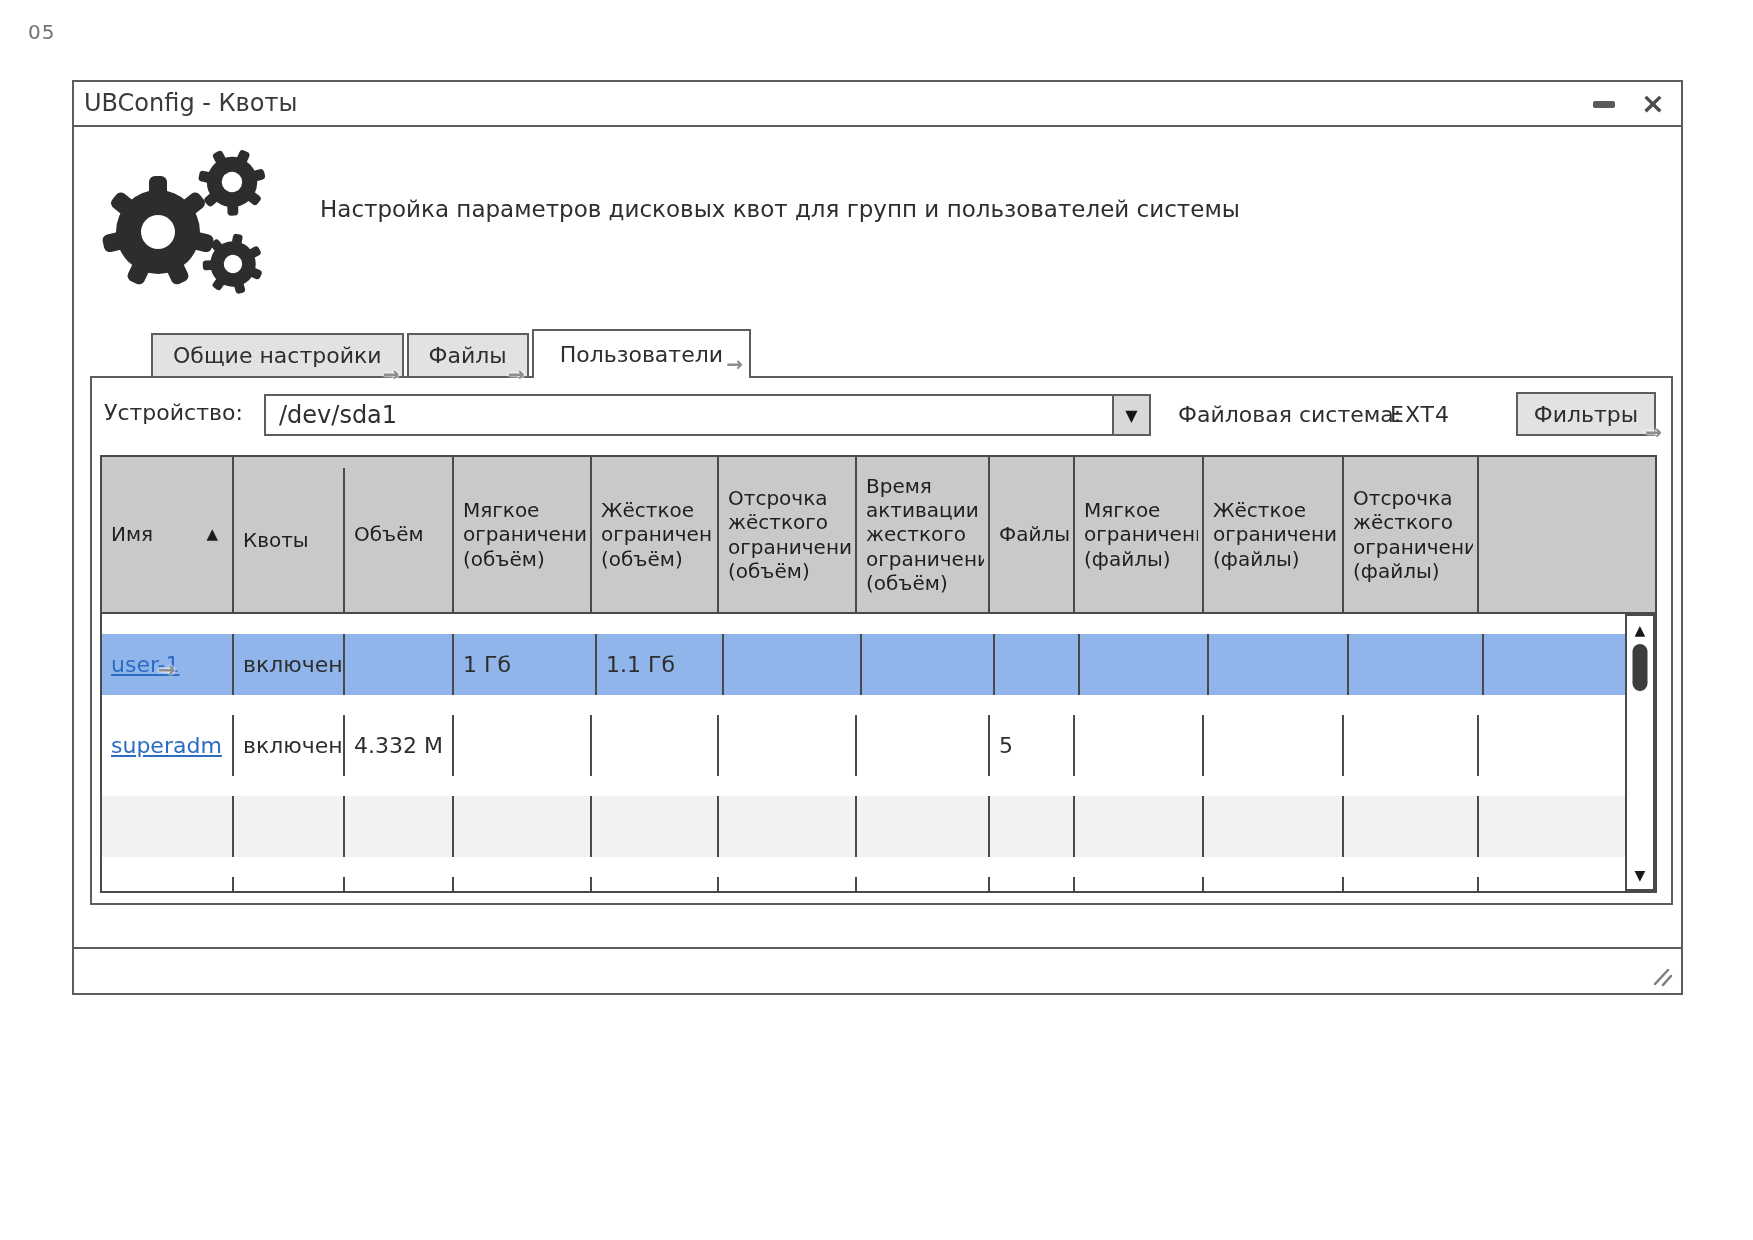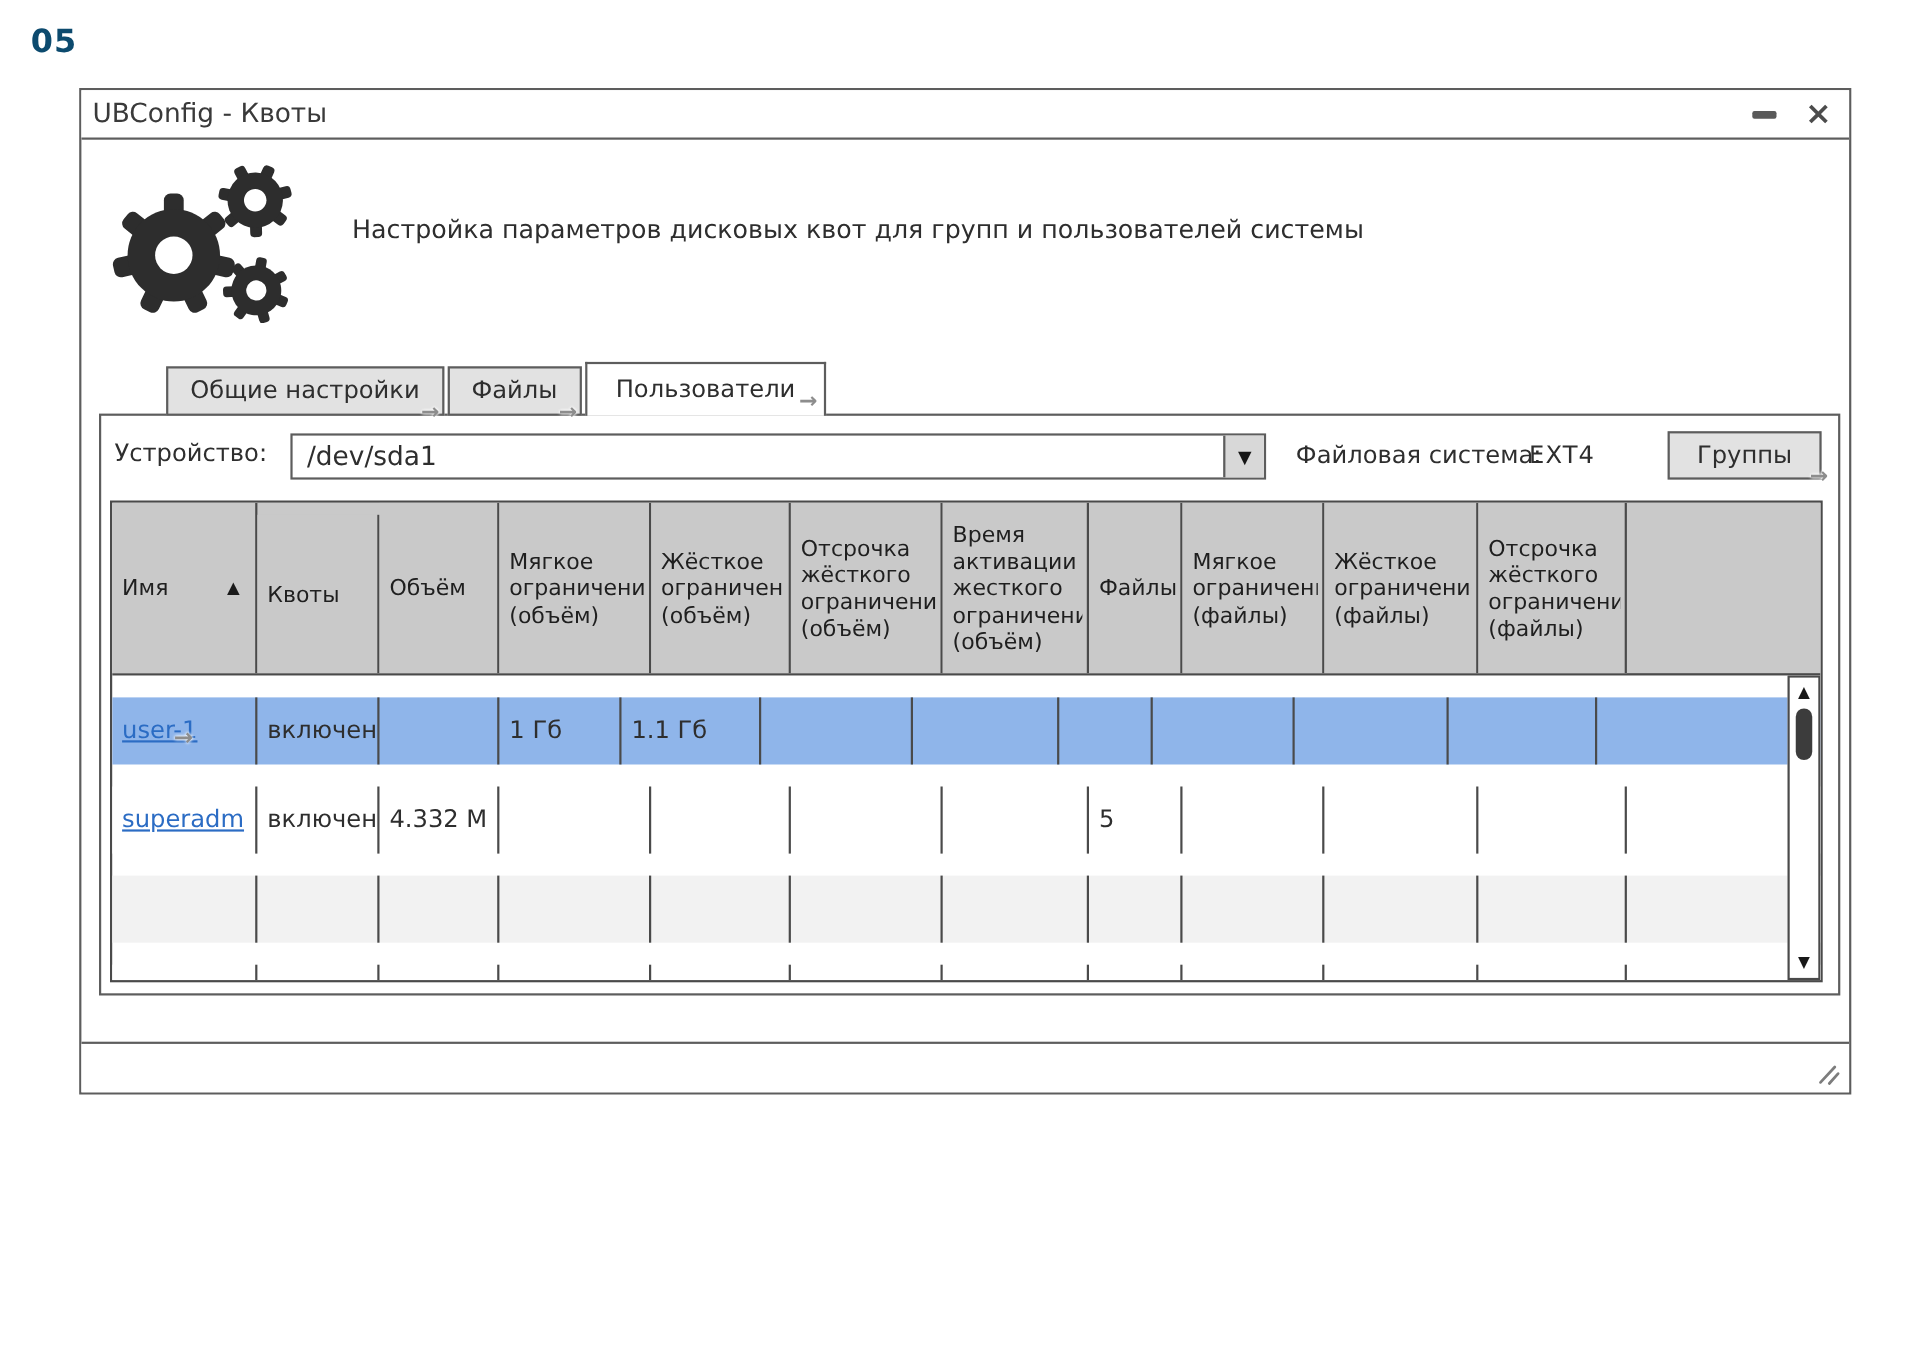--- a/index.html
+++ b/index.html
@@ -1,18 +1,18 @@
 <!DOCTYPE html>
 <html><head>
 <meta charset="utf-8">
 <style>
   * { margin:0; padding:0; box-sizing:border-box; font-family:"DejaVu Sans", sans-serif; }
   html,body { background:#ffffff; }
   .page { position:relative; width:1753px; height:1240px; background:#ffffff; overflow:hidden; }
-  .page-label { position:absolute; left:28px; top:20px; font-size:29px; font-weight:bold; color:#0c4a6e; letter-spacing:1px; }
+  .page-label { position:absolute; left:28px; top:20px; font-size:20px; font-weight:normal; color:#737373; letter-spacing:1px; }
 
   .window { position:absolute; left:72px; top:80px; width:1611px; height:915px;
             border:2px solid #5d5d5d; background:#ffffff; }
 
   
   .titlebar { position:absolute; left:0; top:0; right:0; height:45px; border-bottom:2px solid #5d5d5d; background:#ffffff; }
   .title { position:absolute; left:10px; top:0; line-height:43px; font-size:24px; color:#3a3a3a; }
   .min-btn { position:absolute; right:62px; top:0; width:30px; height:43px; cursor:pointer; }
   .min-glyph { position:absolute; left:4px; top:19px; width:22px; height:7px; background:#5a5a5a; border-radius:2px; }
   .close-btn { position:absolute; right:12px; top:0; width:32px; height:43px; font-size:29px; font-weight:bold;
@@ -134,21 +134,21 @@
         <span class="combo-val">/dev/sda1</span>
         <span class="combo-btn">
           <span>▼</span>
         </span>
       </div>
 
       <span class="lbl fs-label">Файловая система:</span>
       <span class="lbl fs-value">EXT4</span>
 
       <div class="btn">
-        <span>Группы</span>
+        <span>Фильтры</span>
         <span class="larrow btn-arrow">→</span>
       </div>
 
       <div class="grid">
         <div class="grid-header">
             <div class="hcell" style="width: 132px;">
               <span>Имя</span>
               <span class="sort">▲</span>
             </div>
             <div class="hcell" style="width: 111px; margin-top: 11px;">
@@ -183,21 +183,21 @@
             </div>
           </div>
         <div class="grid-body">
             <div class="grow" style="background: rgb(143, 181, 234);">
               <div class="gcell" style="width: 132px;">
                 <span class="rowlink">user-1</span>
                 <span class="larrow user-arrow">→</span>
               </div>
               <div class="gcell" style="width: 111px;">включен</div>
               <div class="gcell" style="width: 109px;"></div>
-              <div class="gcell" style="width: 111px; text-align: right;">1 Гб</div>
+              <div class="gcell" style="width: 143px; text-align: right;">1 Гб</div>
               <div class="gcell" style="width: 127px;">1.1 Гб</div>
               <div class="gcell" style="width: 138px;"></div>
               <div class="gcell" style="width: 133px;"></div>
               <div class="gcell" style="width: 85px;"></div>
               <div class="gcell" style="width: 129px;"></div>
               <div class="gcell" style="width: 140px;"></div>
               <div class="gcell" style="width: 135px;"></div>
               <div class="gcell" style="width: 180px;"></div>
             </div>
             <div class="grow">

